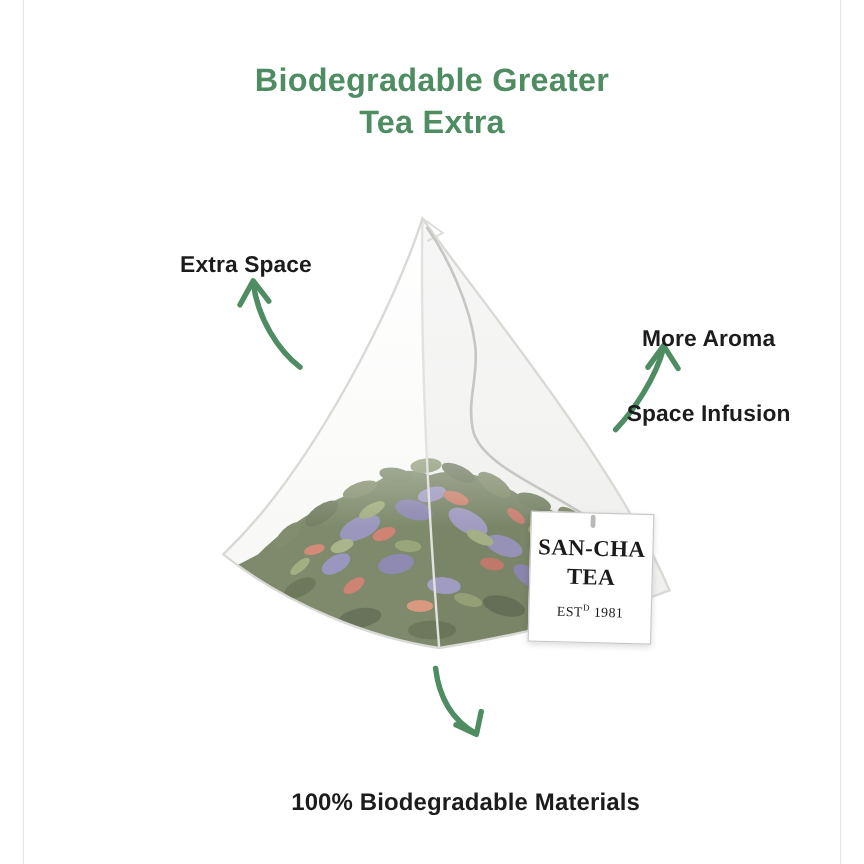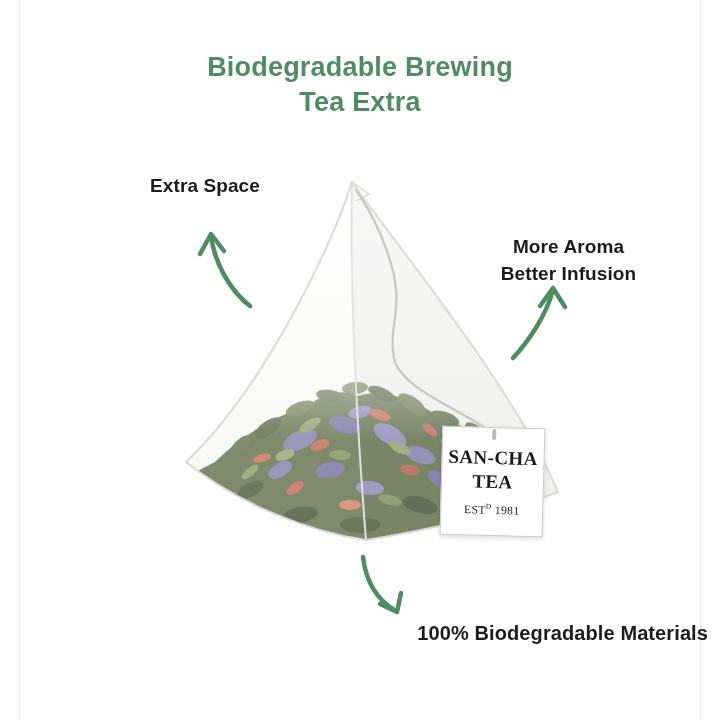--- a/index.html
+++ b/index.html
@@ -22,24 +22,24 @@
   .page-title{
     position:absolute;top:50px;left:0;width:720px;text-align:center;
     color:var(--accent-green);font-weight:700;font-size:27px;line-height:35px;letter-spacing:.2px;
   }
   .page-title span{display:block;}
 
   .callout{
     position:absolute;text-align:center;color:var(--text-dark);
     font-weight:700;font-size:19px;line-height:27px;letter-spacing:.1px;
   }
-  .callout span{display:block;}
+  .callout span{display:block;margin-top:36px;}
   .callout-left{left:55px;top:172px;width:300px;}
-  .callout-right{left:466px;top:233px;width:205px;}
-  .callout-bottom{left:68px;top:620px;width:640px;font-size:20px;text-align:right;}
+  .callout-right{left:488px;top:233px;width:205px;}
+  .callout-bottom{left:68px;top:620px;width:640px;font-size:20px;}
 
   .illustration{position:absolute;left:0;top:0;width:720px;height:720px;}
 
   .brand-tag{
     position:absolute;left:441px;top:427px;width:103px;height:109px;
     background:#ffffff;border:1px solid var(--tag-border);
     box-shadow:0 2px 5px rgba(0,0,0,.14);
     transform:rotate(1.5deg);
     text-align:center;
     font-family:"Liberation Serif","DejaVu Serif",serif;color:#1a1a1a;
@@ -193,30 +193,30 @@
   </svg>
 
   <div class="brand-tag">
     <span class="tag-hook"></span>
     <span class="tag-brand">SAN-CHA</span>
     <span class="tag-brand" style="margin-top:0;">TEA</span>
     <span class="tag-est"><span>EST</span><sup>D</sup>&nbsp;<span>1981</span></span>
   </div>
 
   <h1 class="page-title">
-    <span>Biodegradable Brewing</span>
+    <span>Biodegradable Greater</span>
     <span>Tea Extra</span>
   </h1>
 
   <div class="callout callout-left">
     <span>Extra Space</span>
   </div>
 
   <div class="callout callout-right">
     <span>More Aroma</span>
-    <span>Better Infusion</span>
+    <span>Space Infusion</span>
   </div>
 
   <div class="callout callout-bottom">
     <span>100% Biodegradable Materials</span>
   </div>
 
 </div>
 
 </body></html>

